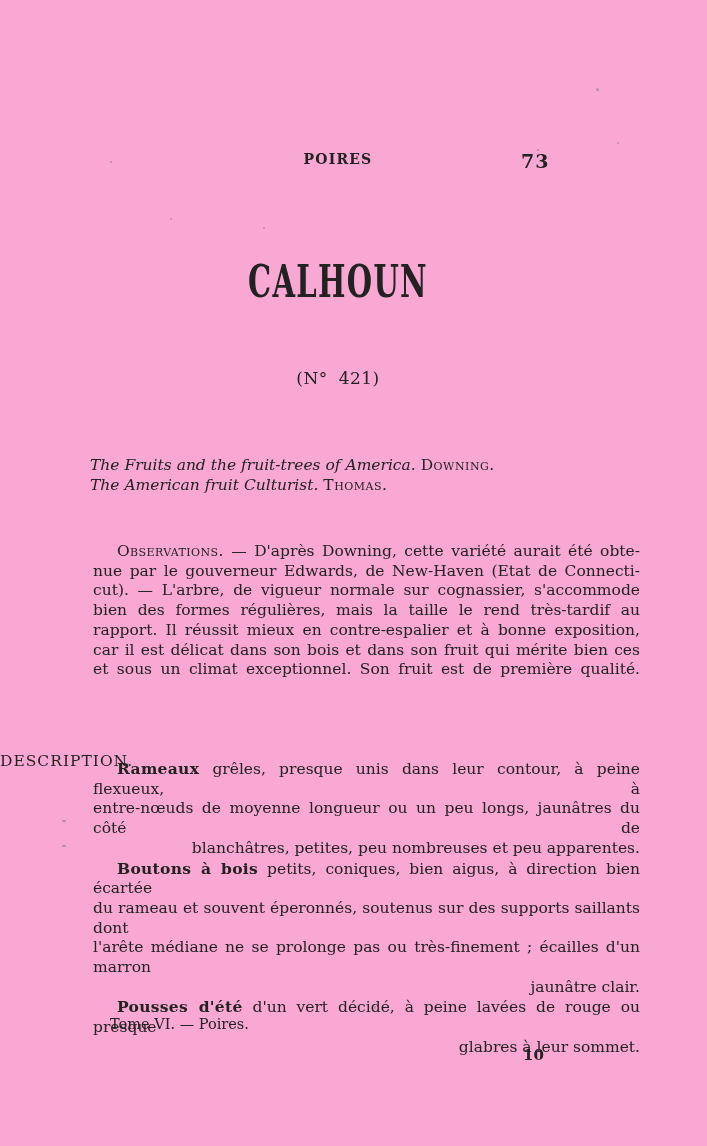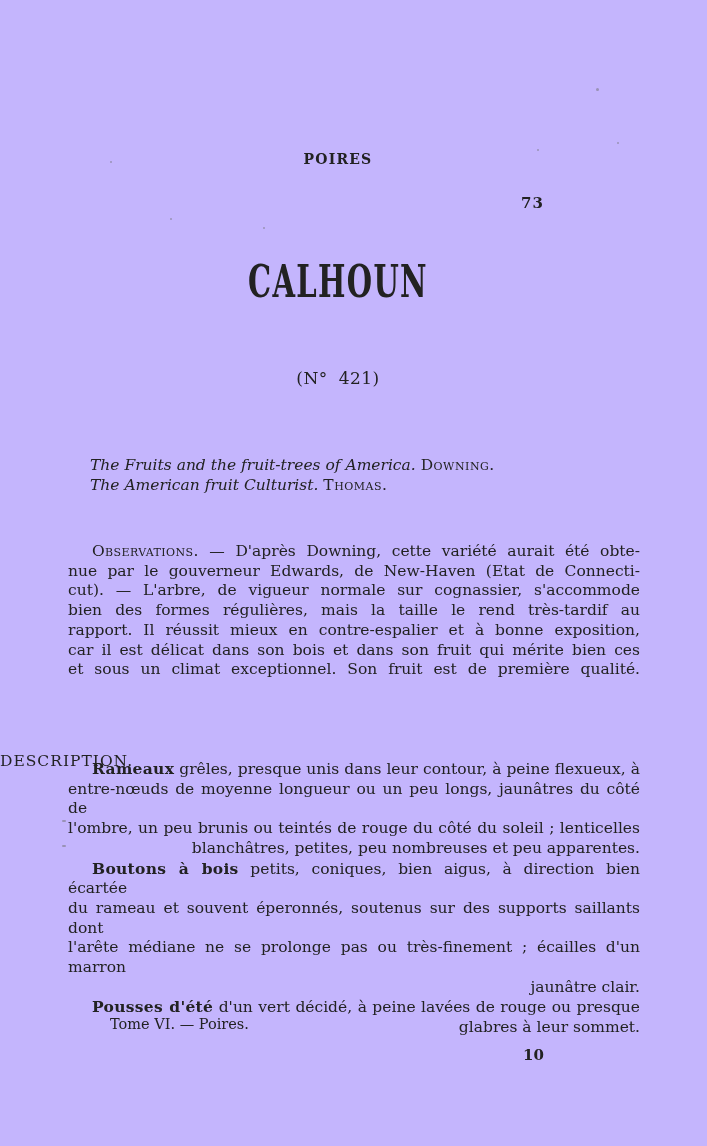--- a/index.html
+++ b/index.html
@@ -1,30 +1,30 @@
 <!DOCTYPE html>
 <html><head>
 <meta charset="utf-8">
 <style>
   html,body { margin:0; padding:0; background:#ffffff; }
   .page {
     position:relative;
     width:707px; height:1146px;
-    background:#c4b5fd;
+    background:#f9a8d4;
     color:#222222;
     font-family:"DejaVu Serif","Liberation Serif",serif;
     overflow:hidden;
   }
   .running-title {
     position:absolute; top:151px; left:0; width:676px;
     text-align:center; font-size:14px; font-weight:700; letter-spacing:1.2px;
   }
   .page-number {
     position:absolute; top:150px; left:521px;
-    font-size:15px; font-weight:700; letter-spacing:1px;margin-top:44px;
+    font-size:19px; font-weight:700; letter-spacing:1px;
   }
   h1.variety-title {
     position:absolute; top:260px; left:0; width:676px; margin:0;
     text-align:center; font-size:44px; line-height:1; font-weight:700;
     letter-spacing:2px; transform:scaleX(.66);
   }
   .variety-number {
     position:absolute; top:368px; left:0; width:676px;
     text-align:center; font-size:17px; word-spacing:5px; letter-spacing:.5px;
   }
@@ -33,21 +33,21 @@
     font-size:15.5px; line-height:19.5px;
   }
   .it { font-style:italic;margin-top:12px; }
   .sc { font-variant:small-caps; letter-spacing:.5px; }
   .text-block {
     position:absolute; left:68px; width:572px;
     font-size:15.5px; line-height:19.7px;
   }
   .obs-block { top:542px; }
   .desc-block { top:759px; }
-  .jline { text-align:justify; text-align-last:justify; }
+  .jline { text-align:justify; text-align-last:justify;margin-left:25px; }
   .lline { text-align:right; }
   .indent { text-indent:24px; }
   .lead-sc { font-variant:small-caps; letter-spacing:.4px; }
   .lead-bold { font-weight:700; letter-spacing:.3px; }
   h2.description-heading {
     position:absolute; top:752px; left:0; width:676px; margin:0;
     text-align:left; font-size:15.5px; font-weight:400; letter-spacing:1px;
   }
   .footer-left { position:absolute; top:1016px; left:110px; font-size:14.5px; }
   .footer-right { position:absolute; top:1014px; left:523px; font-size:15px; font-weight:700;margin-top:32px; }
@@ -89,21 +89,20 @@
     <div class="jline">car il est délicat dans son bois et dans son fruit qui mérite bien ces</div>
     <div class="jline">et sous un climat exceptionnel. Son fruit est de première qualité.</div>
   </div>
 
   <h2 class="description-heading">DESCRIPTION.</h2>
 
   <div class="text-block desc-block">
 
     <div class="jline indent"><span class="lead-bold">Rameaux</span><span> grêles, presque unis dans leur contour, à peine flexueux, à</span></div>
     <div class="jline">entre-nœuds de moyenne longueur ou un peu longs, jaunâtres du côté de</div>
-    <div class="jline">l'ombre, un peu brunis ou teintés de rouge du côté du soleil ; lenticelles</div>
     <div class="lline">blanchâtres, petites, peu nombreuses et peu apparentes.</div>
 
     <div class="jline indent"><span class="lead-bold">Boutons à bois</span><span> petits, coniques, bien aigus, à direction bien écartée</span></div>
     <div class="jline">du rameau et souvent éperonnés, soutenus sur des supports saillants dont</div>
     <div class="jline">l'arête médiane ne se prolonge pas ou très-finement ; écailles d'un marron</div>
     <div class="lline">jaunâtre clair.</div>
 
     <div class="jline indent"><span class="lead-bold">Pousses d'été</span><span> d'un vert décidé, à peine lavées de rouge ou presque</span></div>
     <div class="lline">glabres à leur sommet.</div>
 

